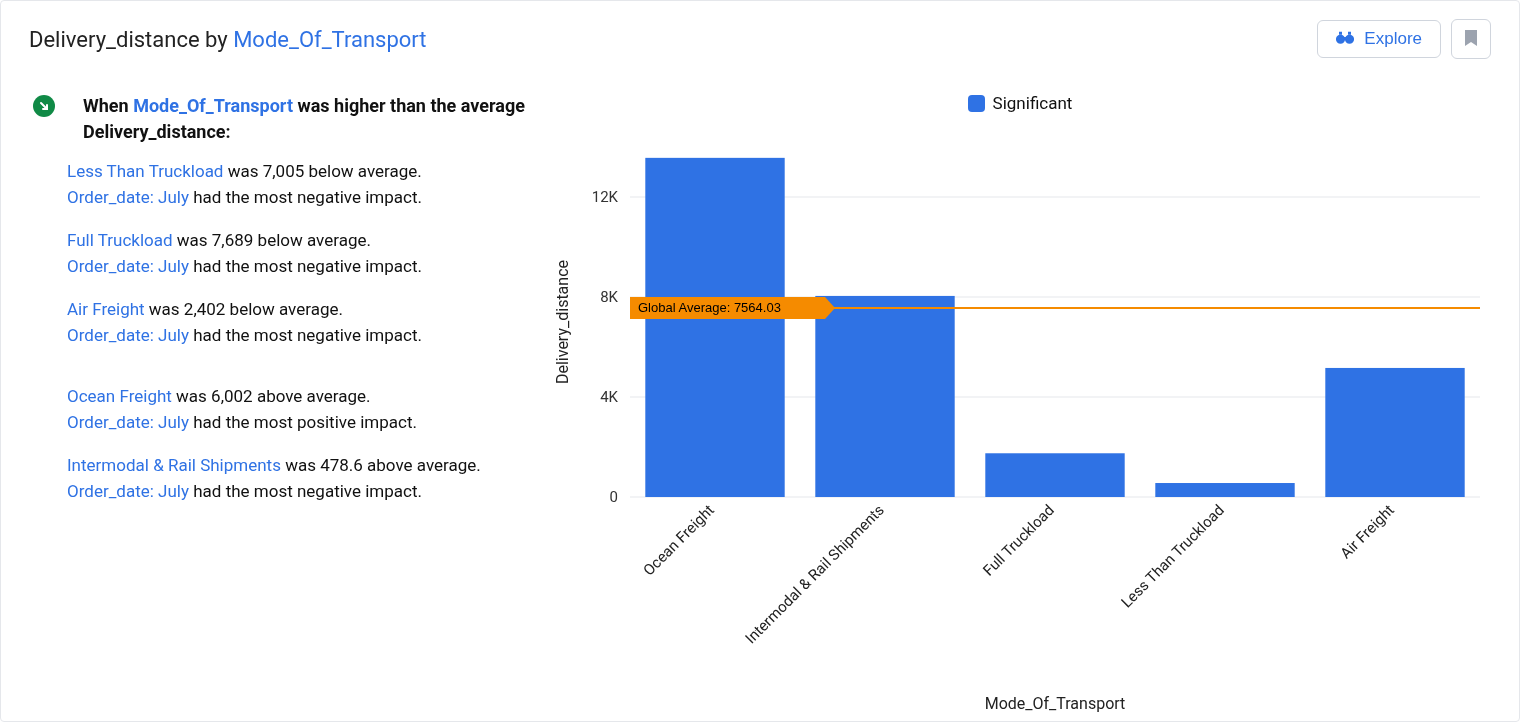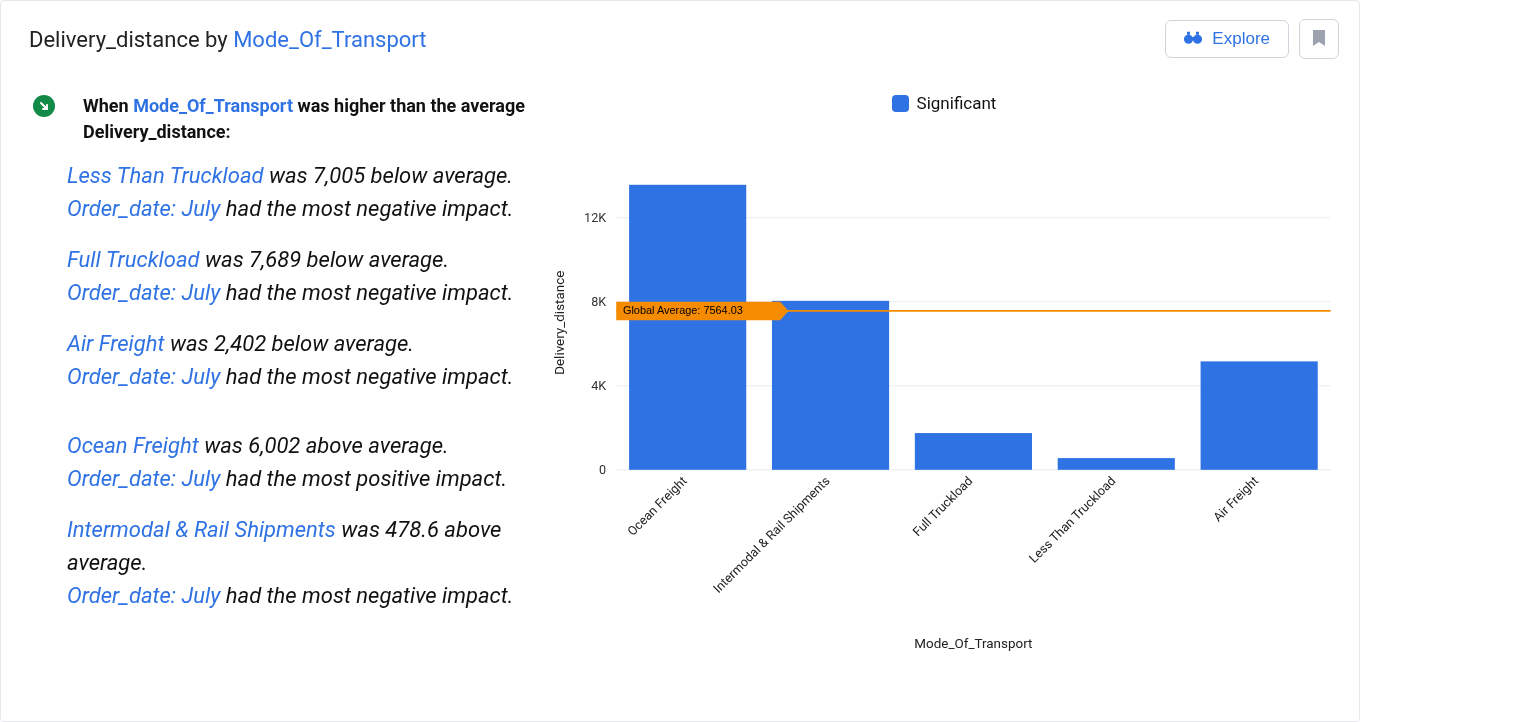--- a/index.html
+++ b/index.html
@@ -1,38 +1,38 @@
 <!DOCTYPE html>
 <html><head>
 <meta charset="utf-8">
 <style>
   html,body{margin:0;padding:0;font-family:-apple-system,BlinkMacSystemFont,"Segoe UI",Roboto,Helvetica,Arial,sans-serif;color:#111;background:#fff;}
   *{box-sizing:border-box;}
-  .card{width:1360px;height:722px;border:1px solid #e5e7eb;border-radius:4px;padding:18px 20px 12px 28px;position:relative;}
+  .card{width:1520px;height:722px;border:1px solid #e5e7eb;border-radius:4px;padding:18px 28px 12px 28px;position:relative;}
   .header{display:flex;align-items:center;justify-content:space-between;}
   .title{font-size:22px;font-weight:400;color:#222;}
   .title .dim-link{color:#2f72e4;}
   .actions{display:flex;gap:10px;align-items:center;}
   .explore-btn{border:1px solid #d0d5dd;border-radius:6px;background:#fff;padding:8px 18px;font-size:17px;color:#2f72e4;display:flex;align-items:center;gap:10px;cursor:pointer;font-weight:500;}
   .bookmark-btn{border:1px solid #d0d5dd;border-radius:6px;background:#fff;width:40px;height:40px;display:flex;align-items:center;justify-content:center;cursor:pointer;color:#6b7280;}
   .body{display:flex;margin-top:34px;}
   .insights{width:520px;flex:none;padding-left:4px;}
   .insight-block{margin-bottom:36px;}
   .ih{display:flex;gap:28px;align-items:flex-start;margin-bottom:14px;}
   .badge{width:22px;height:22px;border-radius:50%;display:flex;align-items:center;justify-content:center;flex:none;margin-top:2px;}
   .badge svg{display:block;}
   .badge.green{background:#108a46;}
   .badge.red{background:#d11b2a;}
   .ih-text{font-size:18px;font-weight:700;line-height:1.45;}
   .ih-text .link{color:#2f72e4;font-weight:700;}
   .bullets{padding-left:34px;}
-  .bullet{font-size:22px;line-height:1.5;margin-bottom:18px;font-style:italic;}
+  .bullet{font-size:17px;line-height:1.5;margin-bottom:18px;}
   .bullet .link{color:#2f72e4;}
   .chart-wrap{flex:1;position:relative;}
-  .legend{display:flex;align-items:center;justify-content:center;gap:8px;font-size:17px;margin-bottom:8px;}
+  .legend{display:flex;align-items:center;justify-content:center;gap:8px;font-size:17px;margin-bottom:24px;}
   .legend-sw{width:17px;height:17px;border-radius:4px;background:#2f72e4;}
   .chart-svg{display:block;width:100%;}
   .avg-tag{font:500 13px/1 sans-serif;}
 </style>
 </head>
 <body>
 
 <div class="card">
 
   <div class="header">

